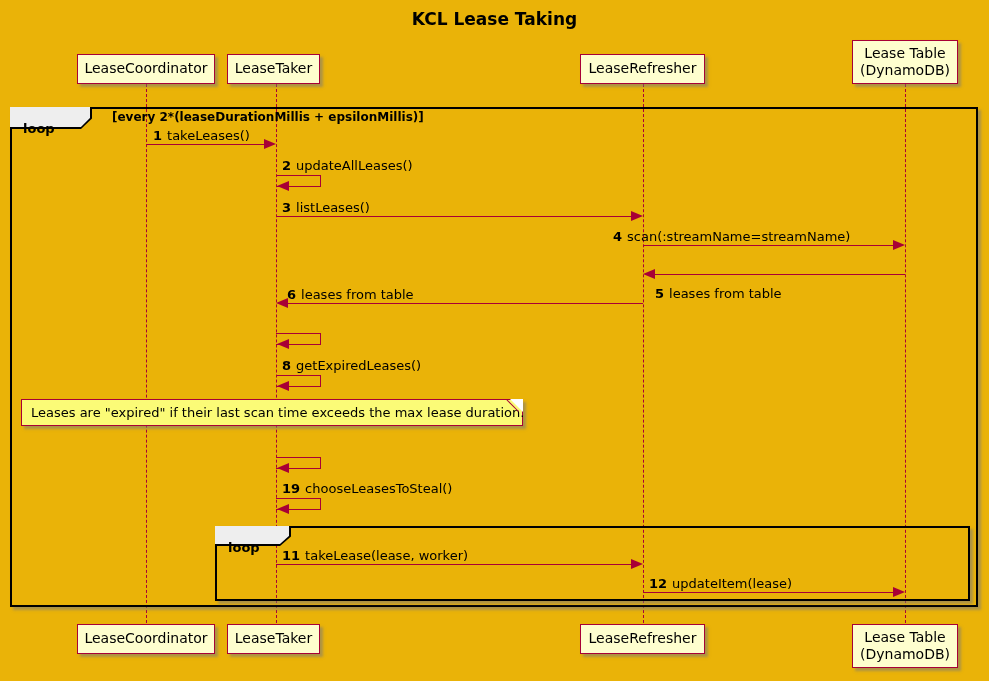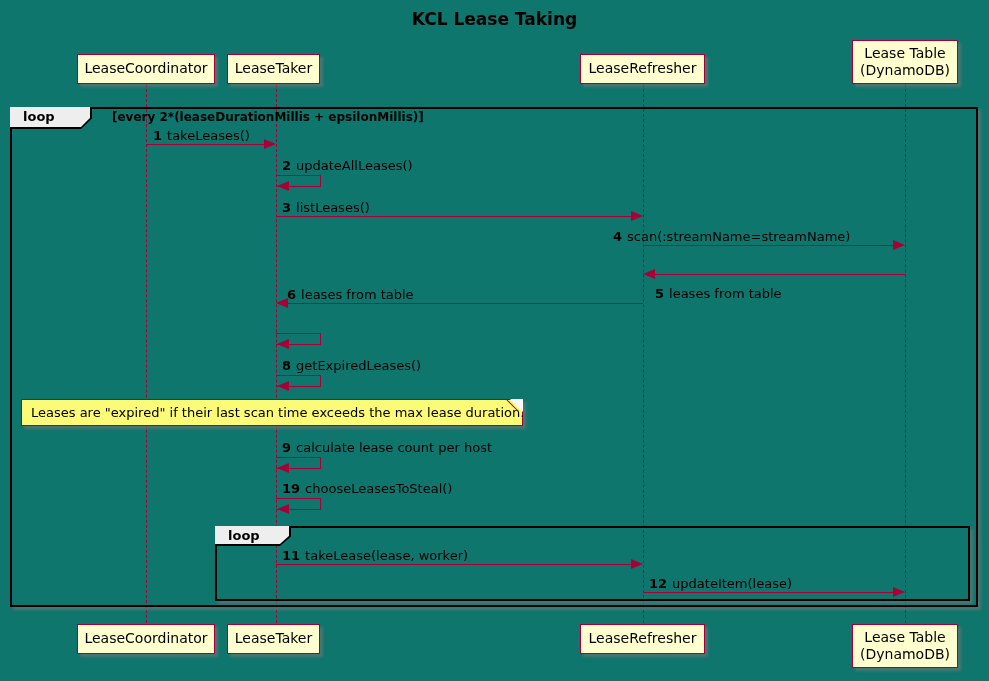--- a/index.html
+++ b/index.html
@@ -6,21 +6,21 @@
     --crimson:#A80036;
     --pfill:#FEFECE;
     --nfill:#FBFB77;
     --tabfill:#EEEEEE;
     --ink:#000000;
   }
   html,body{margin:0;padding:0;background:#ffffff;}
   #canvas{
     position:relative;
     width:989px;height:681px;
-    background:#0f766e;
+    background:#eab308;
     font-family:"DejaVu Sans", sans-serif;
     color:#000;
     overflow:hidden;
   }
   .title{
     position:absolute;left:0;top:9px;width:100%;
     text-align:center;font-size:17px;font-weight:bold;color:#000;
   }
   .lifeline{
     position:absolute;width:0;top:84px;height:539px;
@@ -47,20 +47,21 @@
     position:absolute;inset:0;background:var(--ink);
     clip-path:polygon(0 0,100% 0,100% 52%,calc(100% - 11px) 100%,0 100%);
   }
   .frame-tab .tab-fg{
     position:absolute;left:0;top:0;right:1.6px;bottom:1.6px;background:var(--tabfill);
     clip-path:polygon(0 0,100% 0,100% 52%,calc(100% - 10px) 100%,0 100%);
   }
   .frame-tab .tab-txt{
     position:relative;font-weight:bold;font-size:13px;
     padding:2px 0 0 13px;
+    margin-top:12px;
   }
   .guard{
     position:absolute;font-weight:bold;font-size:12px;color:#000;
     white-space:nowrap;
   }
   .mlabel{
     position:absolute;font-size:13px;white-space:nowrap;color:#000;
   }
   .mlabel b{font-weight:bold;margin-right:5px;}
   .aline{position:absolute;height:0;border-top:1px solid var(--crimson);}
@@ -175,21 +176,20 @@
     <div class="selfmsg" style="left:276px;top:375px;"></div>
     <div class="ahead-l" style="left:277px;top:381px;"></div>
   </div>
 
   <div class="note" style="left:21px;top:399px;width:502px;height:27px;">
     <span>Leases are "expired" if their last scan time exceeds the max lease duration.</span>
     <div class="note-fold"></div>
     <div class="note-fold-line"></div>
   </div>
 
-  <div class="mlabel" style="left:282px;top:440px;"><b>9</b><span>calculate lease count per host</span></div>
   <div>
     <div class="selfmsg" style="left:276px;top:457px;"></div>
     <div class="ahead-l" style="left:277px;top:463px;"></div>
   </div>
 
   <div class="mlabel" style="left:282px;top:481px;"><b>19</b><span>chooseLeasesToSteal()</span></div>
   <div>
     <div class="selfmsg" style="left:276px;top:498px;"></div>
     <div class="ahead-l" style="left:277px;top:504px;"></div>
   </div>

